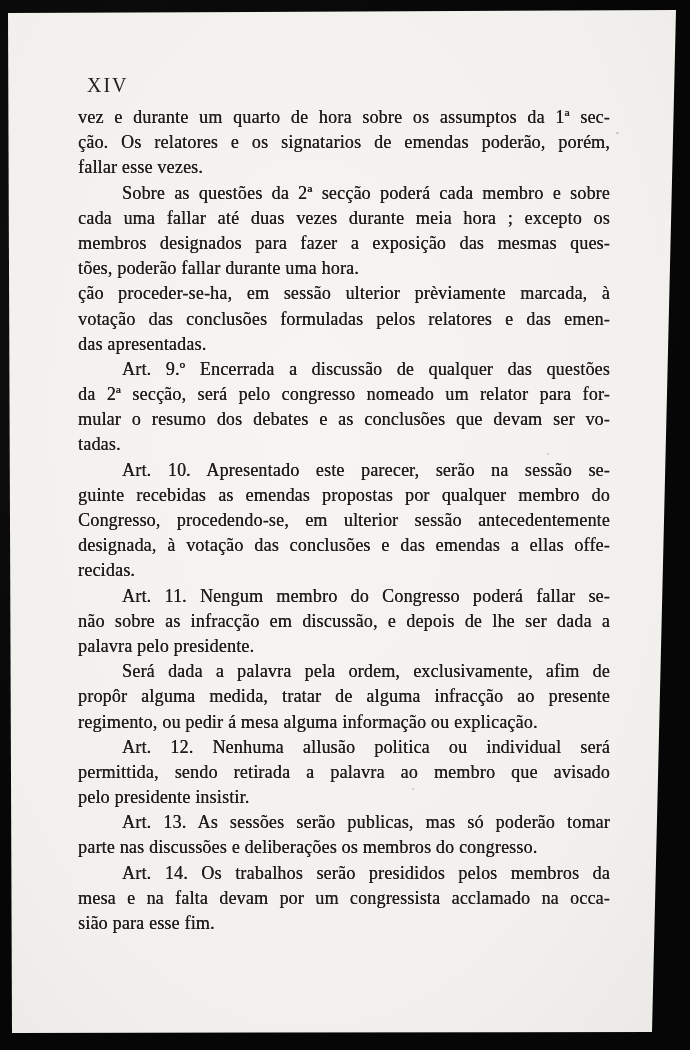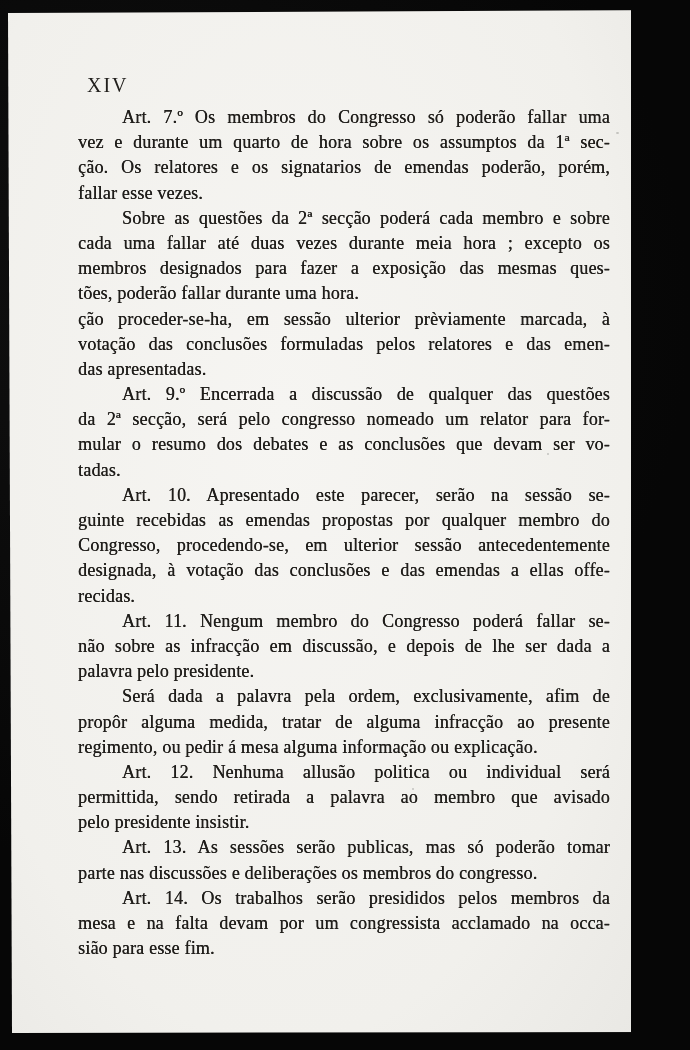--- a/index.html
+++ b/index.html
@@ -14,21 +14,21 @@
     background:
       radial-gradient(circle at 20% 30%, #101010 0%, #060606 60%),
       #060606;
     overflow: hidden;
     font-family: "Liberation Serif", "DejaVu Serif", serif;
   }
   
   .page {
     position: absolute;
     left: 0; top: 0;
-    width: 631px;
+    width: 690px;
     height: 1050px;
     background:
       radial-gradient(ellipse at 45% 40%, #f6f5f2 0%, #f1f0ec 70%, #e9e8e4 100%);
     clip-path: polygon(8px 13px, 676px 10px, 652px 1032px, 12px 1033px);
   }
   
   .speck {
     position: absolute;
     background: #8a8a84;
     border-radius: 50%;
@@ -76,21 +76,20 @@
     <span class="speck" style="left:616px;top:132px;width:3px;height:2px;"></span>
     <span class="speck" style="left:547px;top:453px;width:2px;height:2px;"></span>
     <span class="speck" style="left:519px;top:898px;width:3px;height:2px;"></span>
     <span class="speck" style="left:412px;top:788px;width:2px;height:2px;"></span>
     <span class="speck" style="left:101px;top:572px;width:2px;height:3px;"></span>
 
     <div class="page-number">XIV</div>
 
     <div class="text-block">
         <div class="para">
-          <div class="line just indent">Art.  7.º  Os membros do Congresso só poderão fallar uma</div>
           <div class="line just">vez e durante um quarto de hora sobre os assumptos da 1ª sec-</div>
           <div class="line just">ção.  Os relatores e os signatarios de emendas poderão, porém,</div>
           <div class="line last">fallar esse vezes.</div>
         </div>
         <div class="para">
           <div class="line just indent">Sobre as questões da 2ª secção poderá cada membro e sobre</div>
           <div class="line just">cada uma fallar até duas vezes durante meia hora ;  excepto os</div>
           <div class="line just">membros designados para fazer a exposição das mesmas ques-</div>
           <div class="line last">tões, poderão fallar durante uma hora.</div>
         </div>

